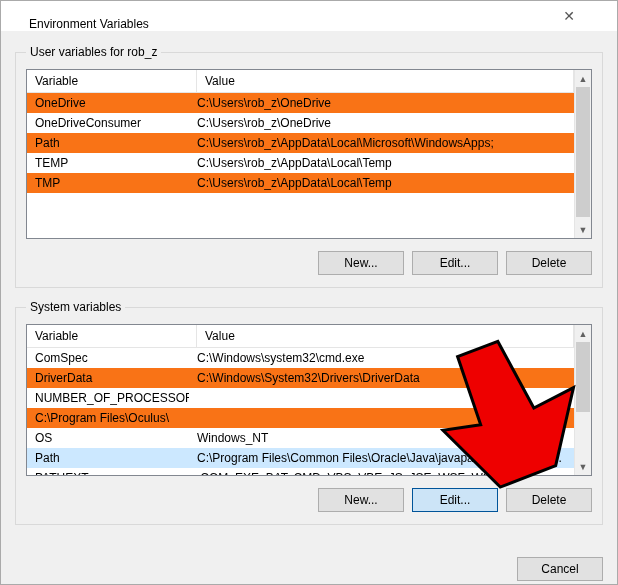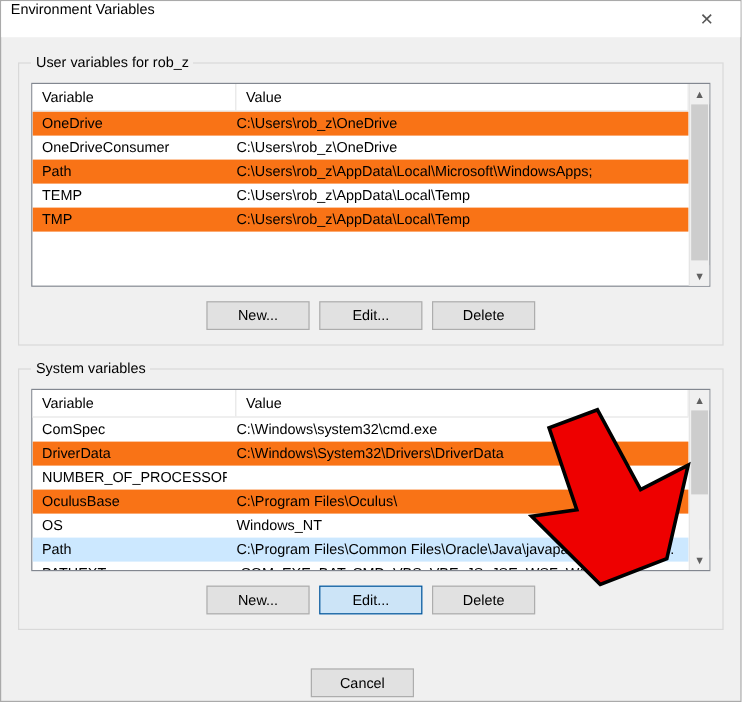--- a/index.html
+++ b/index.html
@@ -17,22 +17,22 @@
   background: #f0f0f0;
   border: 1px solid #aaa;
   box-shadow: 0 5px 20px rgba(0,0,0,.3);
   display: flex;
   flex-direction: column;
 }
 .titlebar {
   height: 30px;
   background: #fff;
   display: flex;
-  align-items: flex-start;
-  padding: 0 8px;
+  align-items: flex-end;
+  padding: 0 28px;
 }
 .titlebar-title { flex: 1; font-size: 12px; }
 .close-btn {
   width: 40px; height: 30px;
   display: flex; align-items: center; justify-content: center;
   color: #555; font-size: 14px;
 }
 .content { padding: 14px 14px 0 14px; flex: 1; display: flex; flex-direction: column; }
 fieldset {
   border: 1px solid #d9d9d9;
@@ -92,21 +92,21 @@
   background: #f0f0f0;
 }
 .sb-btn.down { position: absolute; bottom: 0; }
 .sb-thumb {
   position: absolute;
   left: 1px; right: 1px;
   background: #cdcdcd;
 }
 .btnrow {
   display: flex;
-  justify-content: center;
+  justify-content: flex-end;
   gap: 8px;
   margin-top: 12px;
 }
 .btnrow.bottom { padding: 8px 14px 14px 0; }
 button.wbtn {
   width: 86px; height: 24px;
   background: #e1e1e1;
   border: 1px solid #adadad;
   font-family: inherit;
   font-size: 12px;
@@ -190,21 +190,20 @@
                 <div class="td val">C:\Windows\system32\cmd.exe</div>
               </div>
               <div class="tr alt">
                 <div class="td var">DriverData</div>
                 <div class="td val">C:\Windows\System32\Drivers\DriverData</div>
               </div>
               <div class="tr">
                 <div class="td var">NUMBER_OF_PROCESSORS</div>
               </div>
               <div class="tr alt">
-                <div class="td var">OculusBase</div>
                 <div class="td val">C:\Program Files\Oculus\</div>
               </div>
               <div class="tr">
                 <div class="td var">OS</div>
                 <div class="td val">Windows_NT</div>
               </div>
               <div class="tr selected">
                 <div class="td var">Path</div>
                 <div class="td val">C:\Program Files\Common Files\Oracle\Java\javapath;C:\Program ...</div>
               </div>

